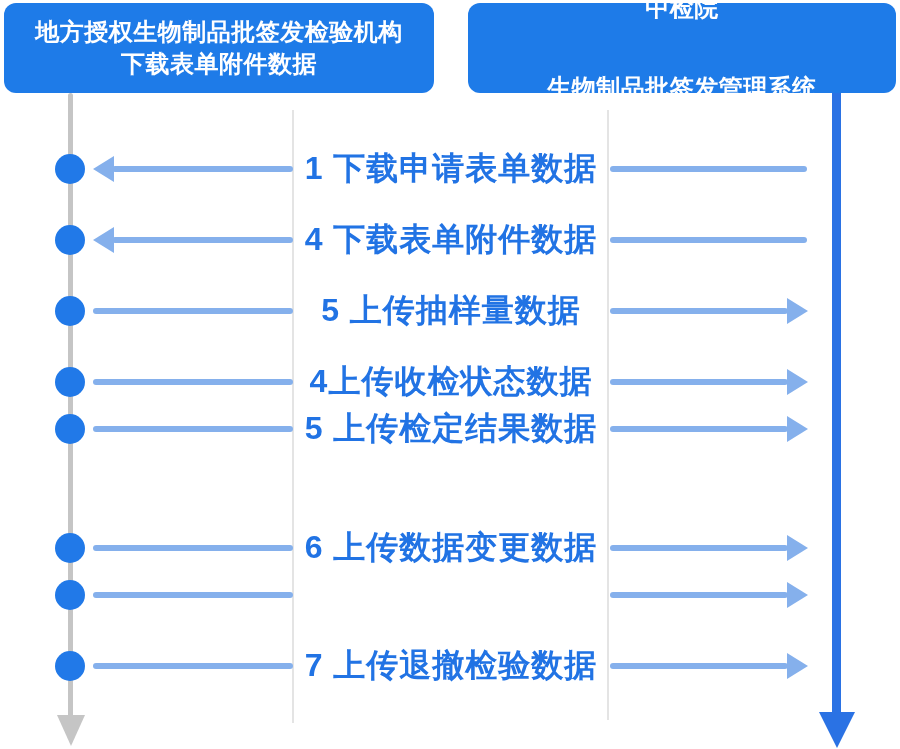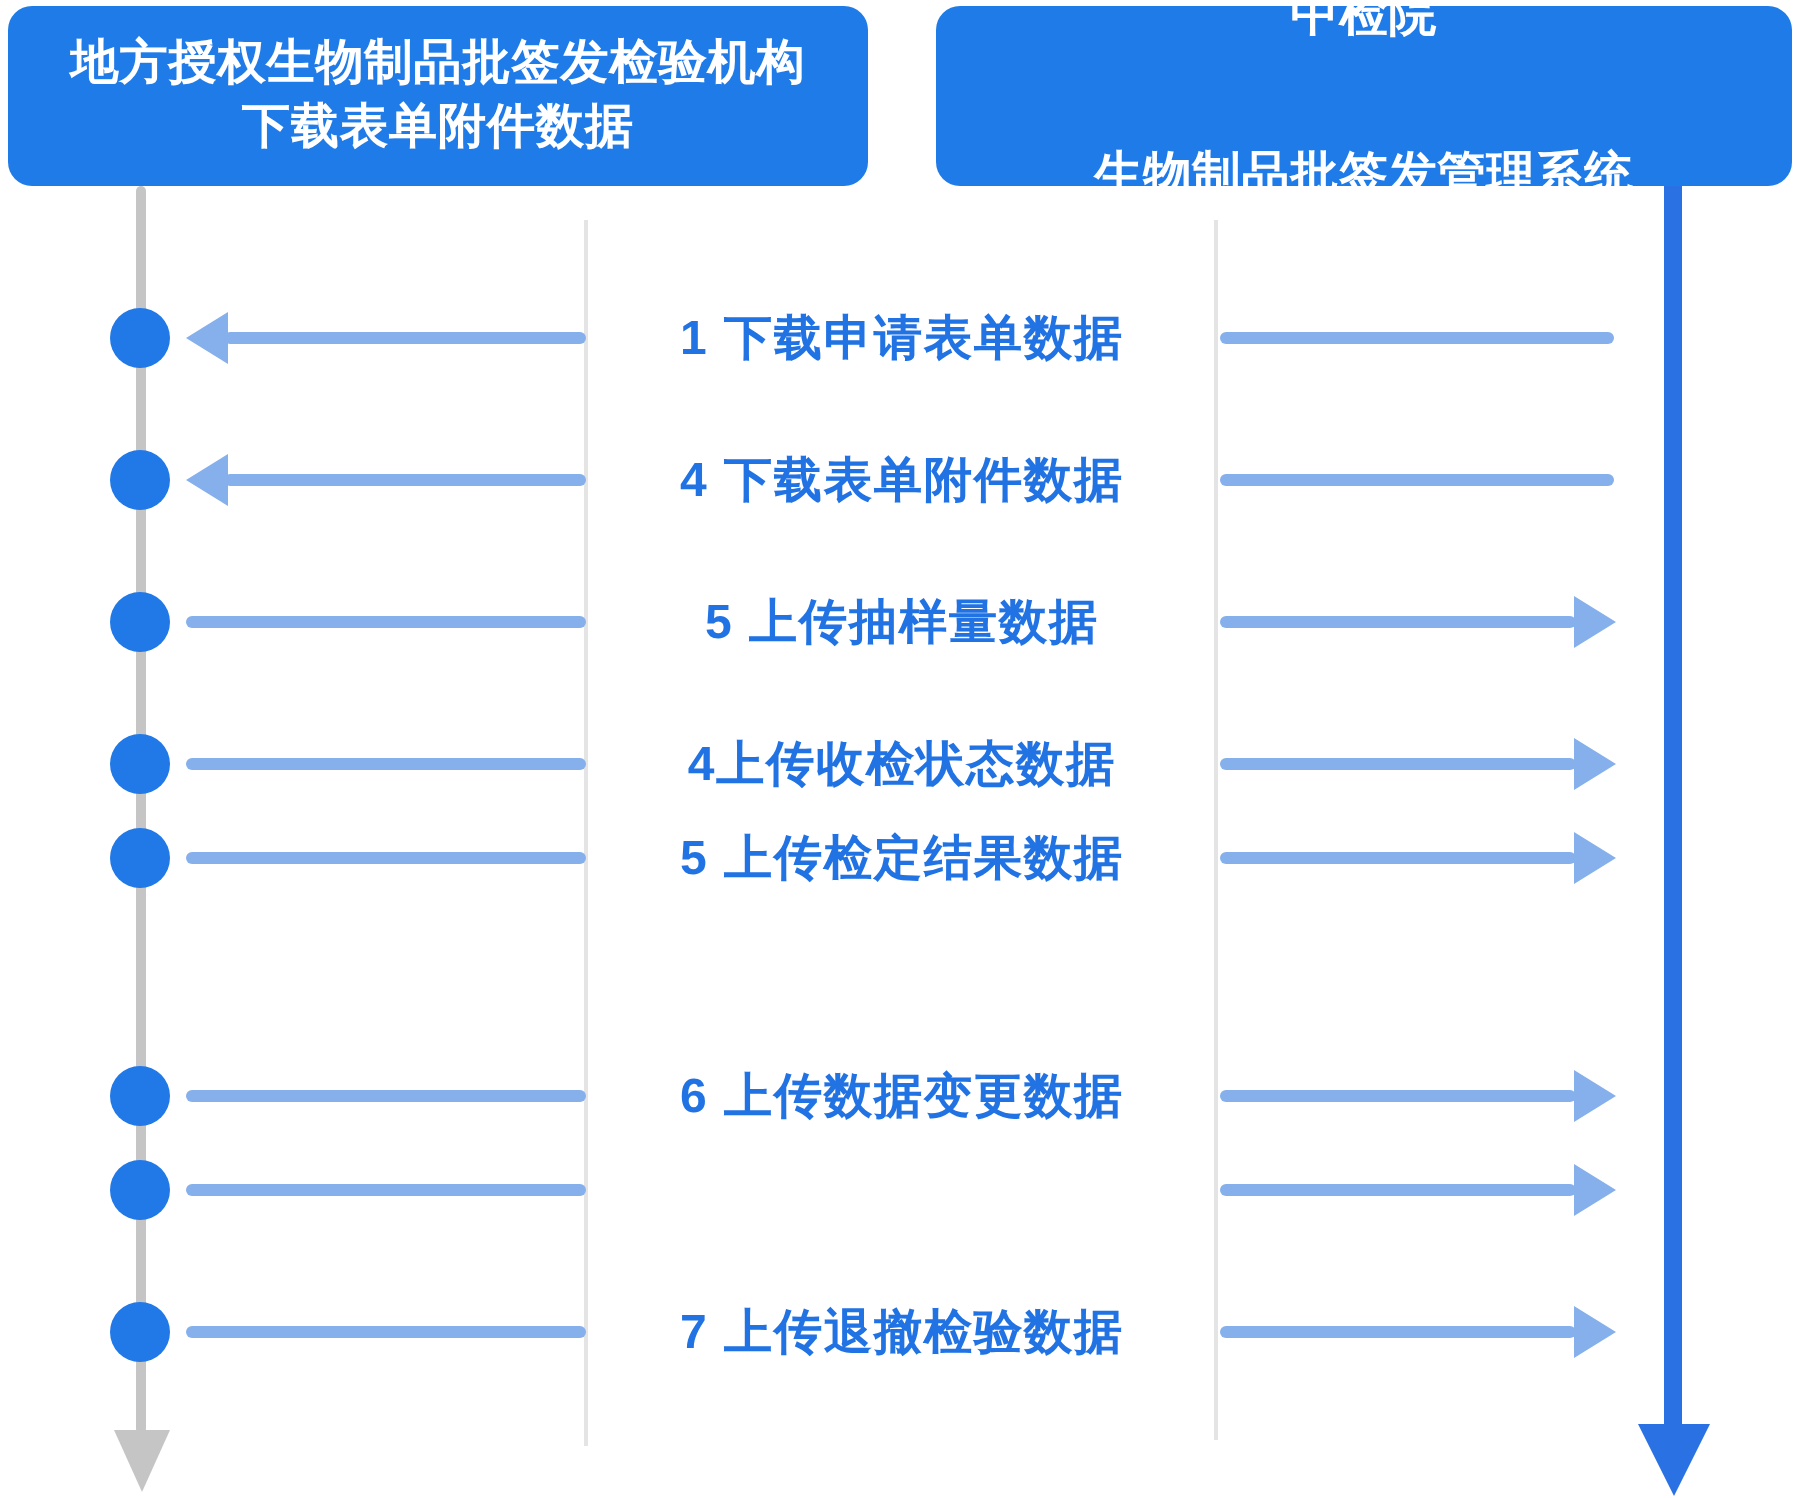--- a/index.html
+++ b/index.html
@@ -119,21 +119,21 @@
 
   .dir-right .seg-left  { left: 93px;  width: 200px; }
   .dir-right .seg-right { left: 610px; width: 178px; }
 
   .label {
     position: absolute;
     left: 296px; width: 310px;
     top: 50%;
     transform: translateY(-50%);
     text-align: center;
-    font-size: 24px;
+    font-size: 32px;
     font-weight: bold;
     color: var(--label-blue);
     letter-spacing: 1px;
     white-space: nowrap;
   }
 </style>
 </head>
 <body>
 
 <div class="stage">

